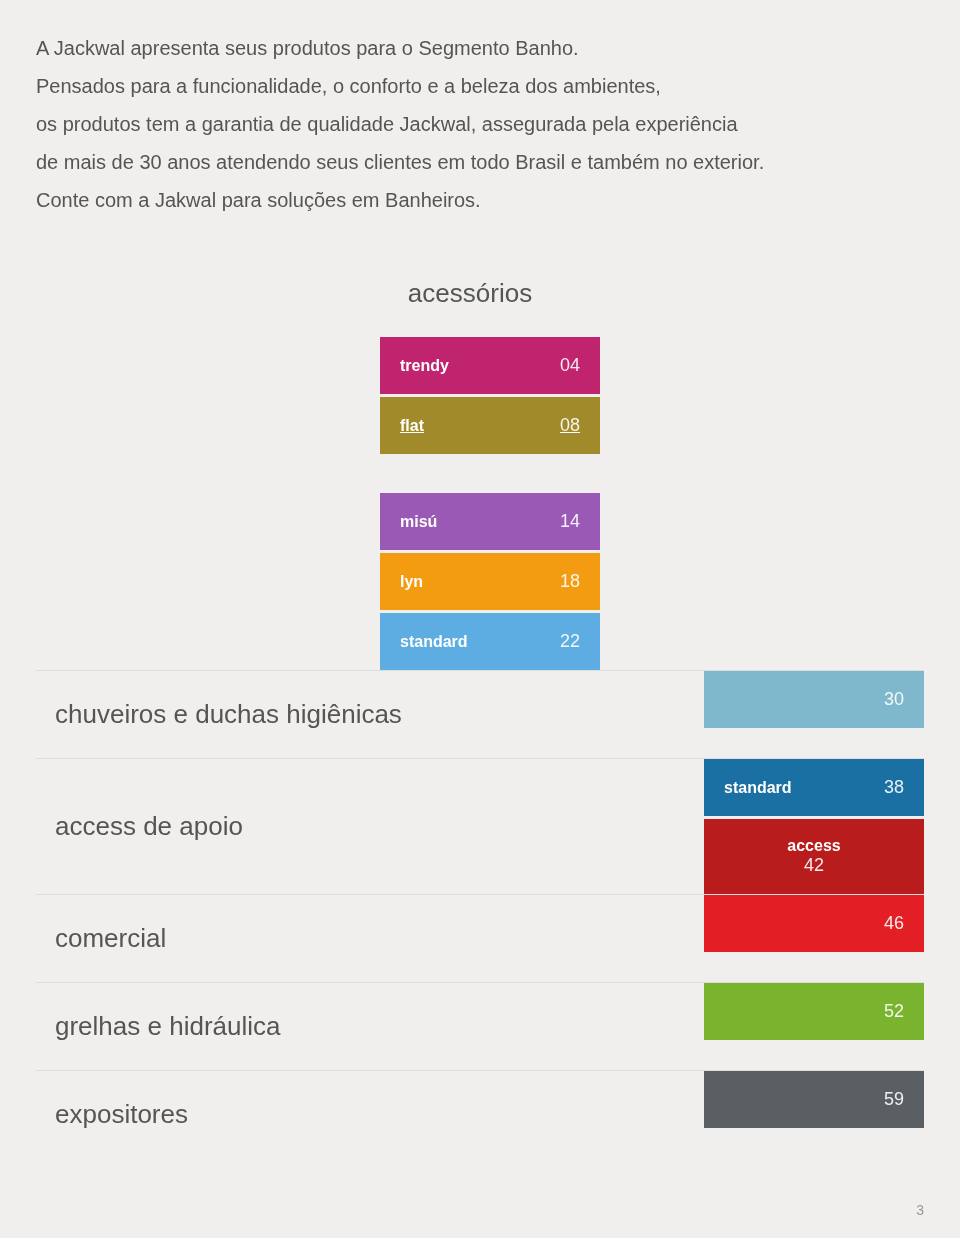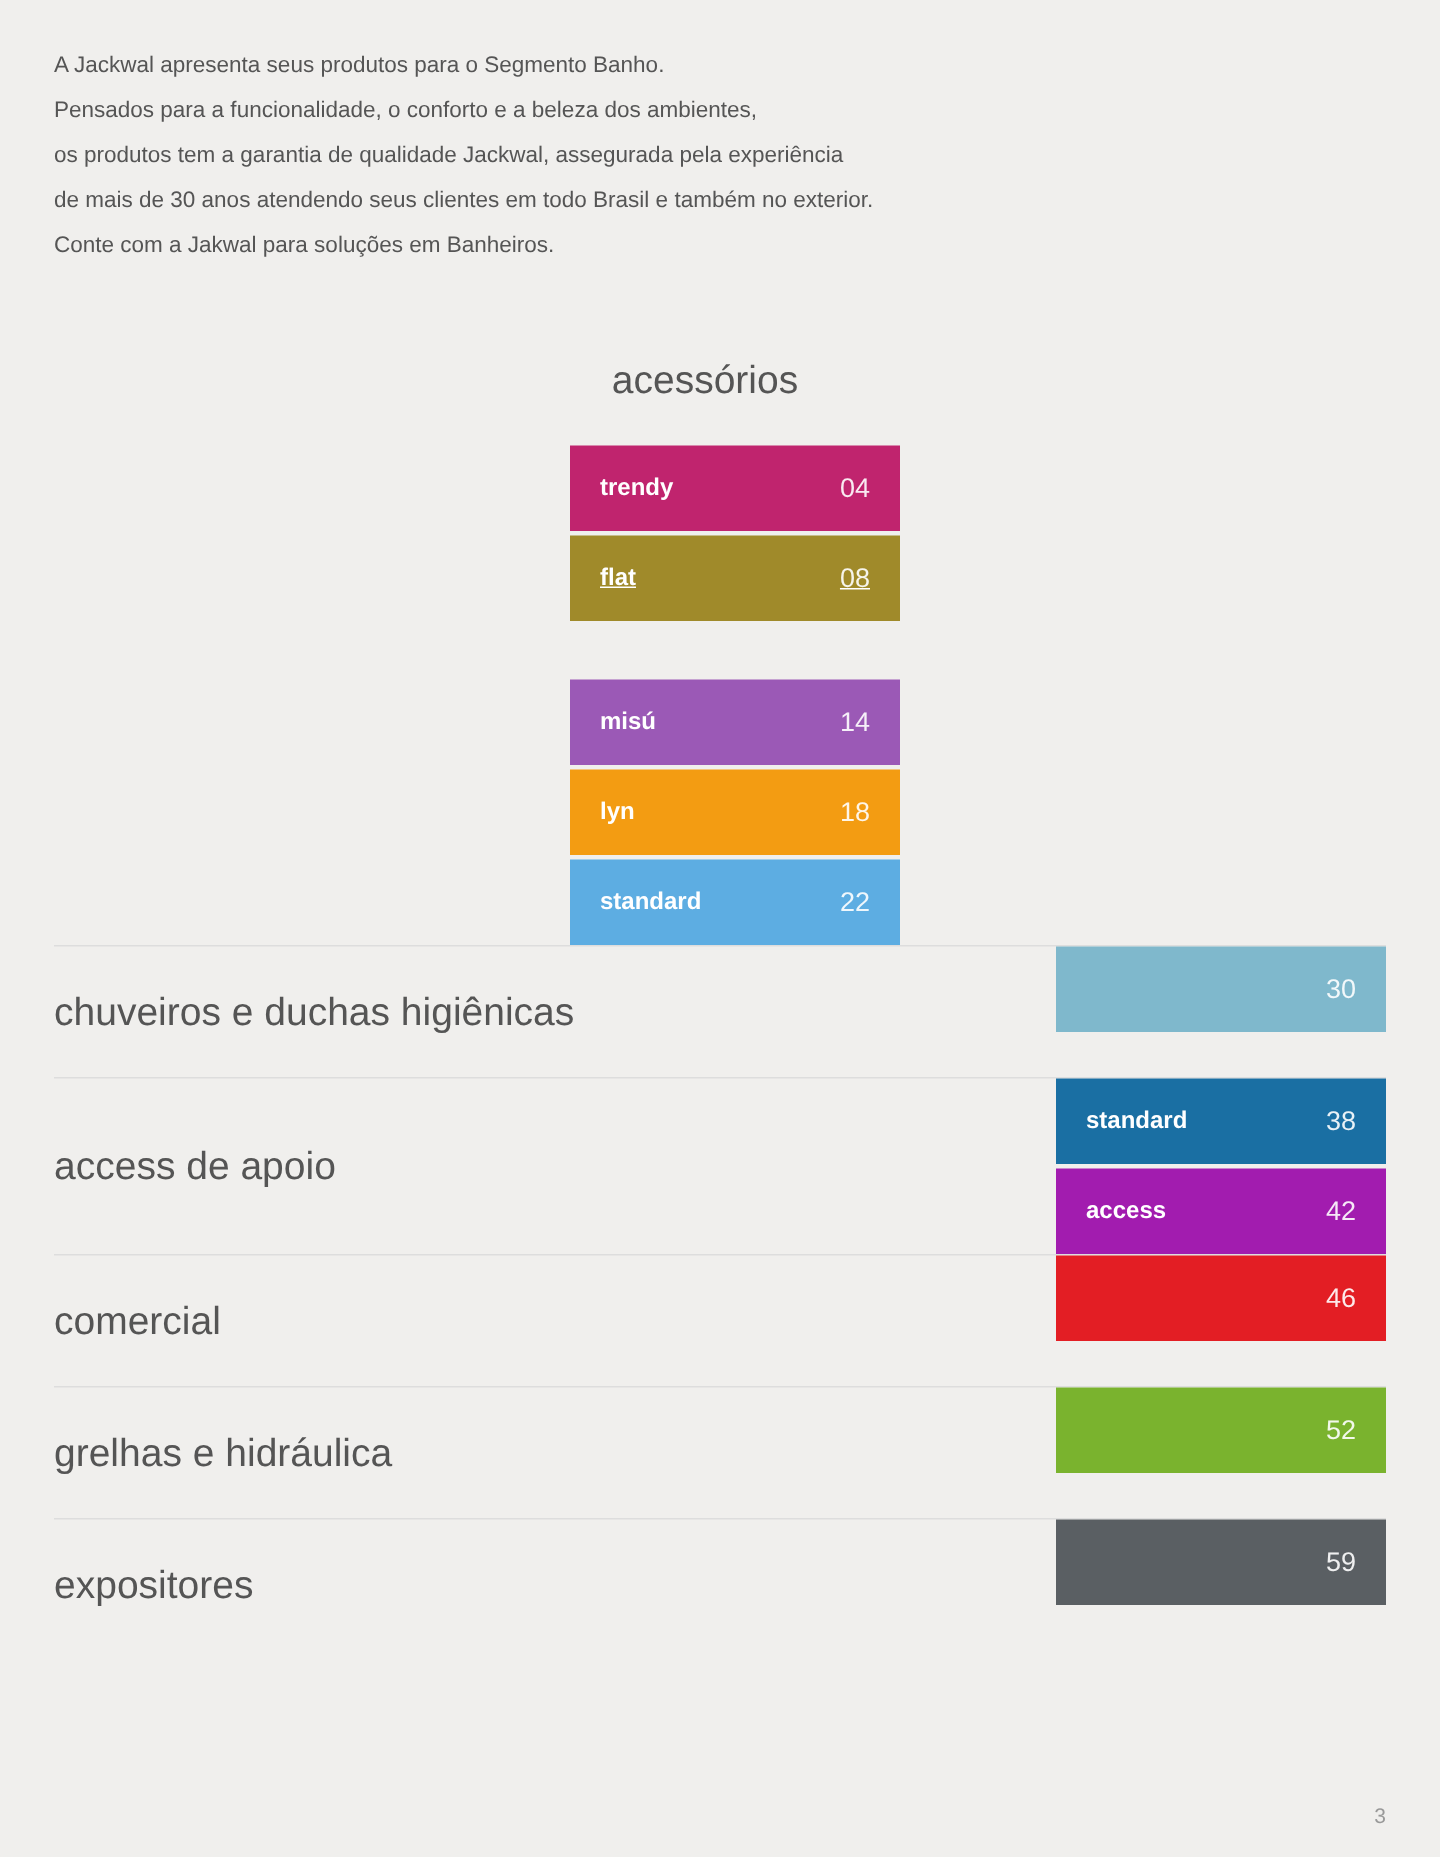--- a/index.html
+++ b/index.html
@@ -7,21 +7,21 @@
       background: #f0efed;
       font-family: Arial, Helvetica, sans-serif;
       width: 960px;
       min-height: 1238px;
       position: relative;
     }
 
     .intro-text {
       padding: 32px 36px 28px 36px;
       color: #555;
-      font-size: 15px;
+      font-size: 20px;
       line-height: 1.6;
     }
 
     .intro-text p {
       margin-bottom: 6px;
     }
 
     .catalog-grid {
       padding: 0 36px 60px 36px;
     }
@@ -38,20 +38,21 @@
     }
 
     .row-label {
       flex: 1;
       display: flex;
       align-items: center;
       padding: 28px 20px 28px 0;
       color: #555;
       font-size: 26px;
       font-weight: 300;
+      margin-left: 19px;
     }
 
     .row-tags {
       display: flex;
       flex-direction: column;
       gap: 0;
       min-width: 240px;
       width: 240px;
       padding-left: 20px;
     }
@@ -92,21 +93,21 @@
       font-weight: 300;
     }
 
     .color-trendy   { background-color: #c0246e; }
     .color-flat     { background-color: #a08a2a; text-decoration: underline; }
     .color-misu     { background-color: #9b59b6; margin-top: 36px; }
     .color-lyn      { background-color: #f39c12; }
     .color-standard-blue { background-color: #5dade2; }
     .color-chuveiros { background-color: #7fb8cc; }
     .color-standard-dark { background-color: #1a6fa3; }
-    .color-access   { background-color: #a21caf; }
+    .color-access   { background-color: #b91c1c; flex-direction: column; }
     .color-comercial { background-color: #e31e24; }
     .color-grelhas  { background-color: #7ab32e; }
     .color-expositores { background-color: #5a5f63; }
 
     .page-number {
       position: absolute;
       bottom: 20px;
       right: 36px;
       color: #999;
       font-size: 14px;

